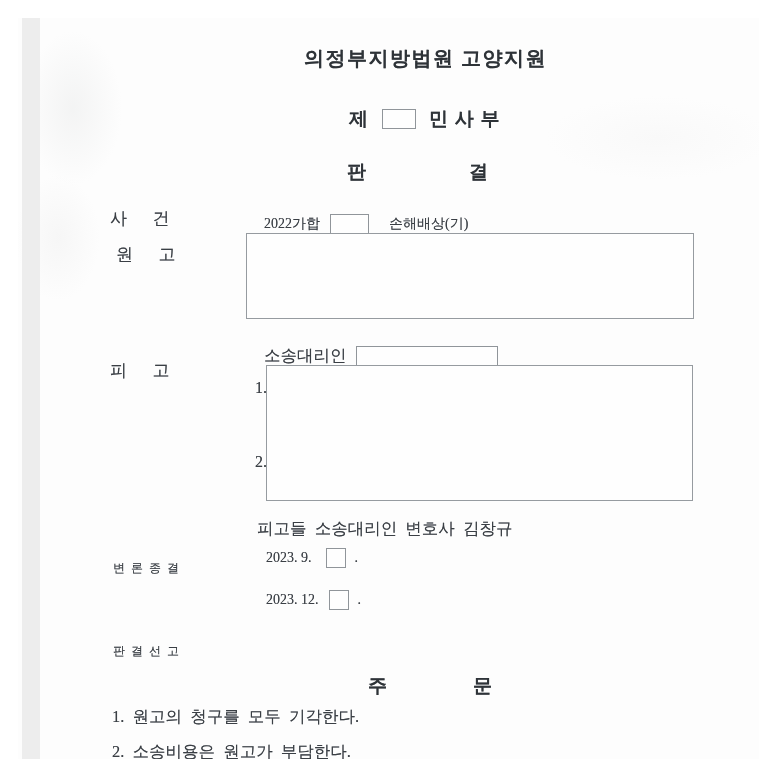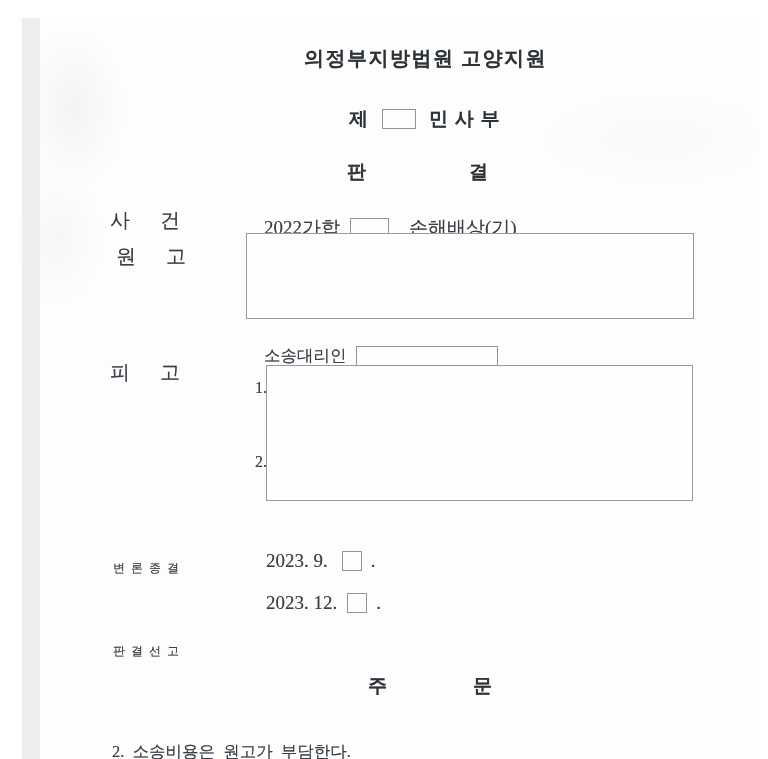--- a/index.html
+++ b/index.html
@@ -46,32 +46,32 @@
   .panel-box   { width:34px;  height:18px; }
   .case-box    { width:39px;  height:16px; }
   .big-box     { position:absolute; border:1.5px solid #969ba0; background:#fefefe; }
   .plaintiff-box  { left:228px; top:215px; width:448px; height:86px;  }
   .defendant-box  { left:248px; top:347px; width:427px; height:136px; }
   .attorney-box   { width:142px; height:20px; }
   .date-box       { width:20px;  height:15px; }
   .date-box-sm    { width:15px;  height:15px; }
   .field-label {
     position:absolute; left:83px;
-    font-size:20px; white-space:pre; color:#3a3f45;
+    font-size:17px; white-space:pre; color:#3a3f45;
     text-shadow:0 0 .5px rgba(58,63,69,.55);
   }
   .date-label {
     position:absolute; left:86px;
     font-size:12px; white-space:pre; letter-spacing:1.5px;
     text-shadow:0 0 .5px rgba(58,63,69,.55);
   }
   .value-row {
     position:absolute; left:228px;
     display:flex; align-items:center;
-    font-size:19px;
+    font-size:14px;
   }
   .case-suffix { margin-left:11px; }
   .case-box    { margin-left:1px; }
   .marker {
     position:absolute; left:228px; font-size:16px;
     font-family:"Liberation Serif",serif;
     text-shadow:0 0 .5px rgba(58,63,69,.55);
   }
   .attorney-row { position:absolute; left:228px; top:309px; display:flex; align-items:center; font-size:16.5px; }
   .defendants-attorney { position:absolute; left:230px; top:491px; font-size:16.5px; word-spacing:4px; }
@@ -124,35 +124,37 @@
   <div class="attorney-row">
     <span class="txt">소송대리인</span>
     <span class="box attorney-box"></span>
   </div>
 
   <div class="field-label" style="top:332px;">피      고</div>
   <div class="marker" style="top:352px;">1.</div>
   <div class="big-box defendant-box"></div>
   <div class="marker" style="top:426px;">2.</div>
 
+  <div class="defendants-attorney txt">피고들 소송대리인 변호사 김창규</div>
 
   <div class="date-label" style="top:533px;">변 론 종 결</div>
   <div class="value-row date-value" style="top:514px;">
     <span class="txt">2023. 9.</span>
     <span class="box date-box closing-box-gap"></span>
     <span class="txt">.</span>
   </div>
 
   <div class="date-label" style="top:568px;margin-top:48px;">판 결 선 고</div>
   <div class="value-row date-value" style="top:556px;">
     <span class="txt">2023. 12.</span>
     <span class="box date-box-sm sentencing-box-gap"></span>
     <span class="txt">.</span>
   </div>
 
   <div class="order-heading">
     <span class="txt">주</span>
     <span class="txt">문</span>
   </div>
 
+  <div class="order-item order-item-1">1. 원고의 청구를 모두 기각한다.</div>
   <div class="order-item order-item-2">2. 소송비용은 원고가 부담한다.</div>
 
 </div>
 
 </body></html>

